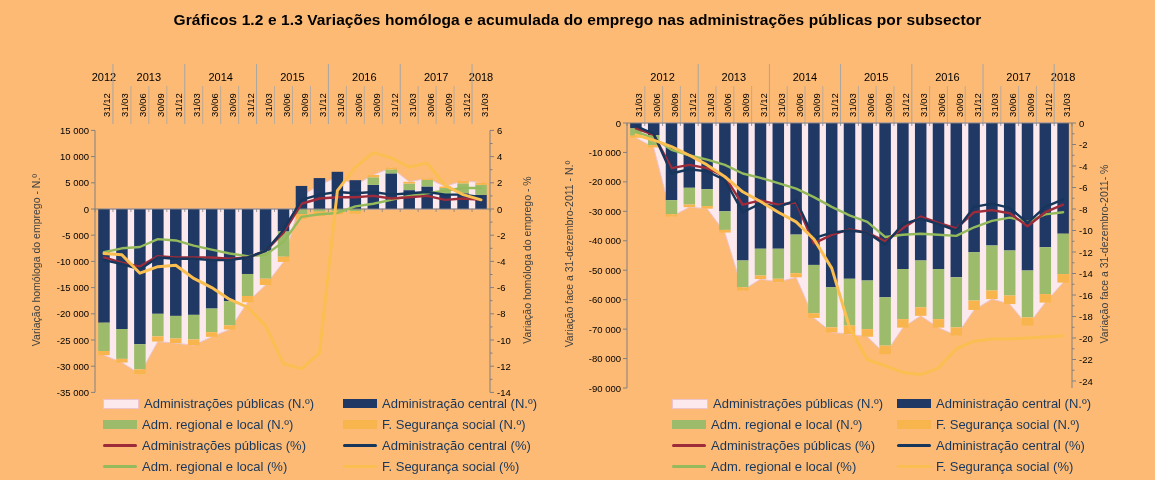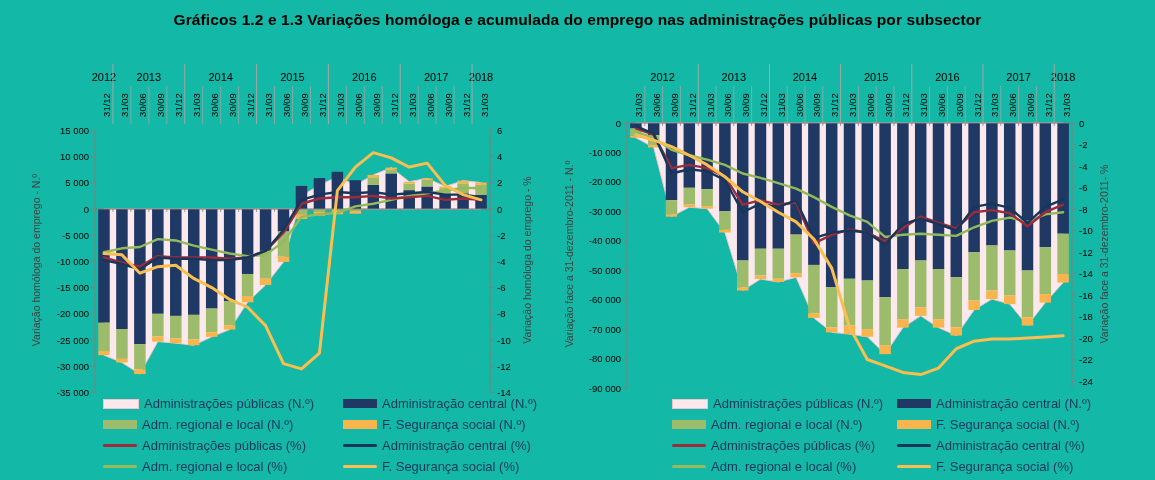--- a/index.html
+++ b/index.html
@@ -1,16 +1,16 @@
 <!DOCTYPE html>
 <html><head>
 <meta charset="utf-8">
 <style>
   html,body{margin:0;padding:0;background:#ffffff;}
-  .page{position:relative;width:1155px;height:480px;background:#14b8a6;
+  .page{position:relative;width:1155px;height:480px;background:#fdba74;
         font-family:"Liberation Sans",sans-serif;overflow:hidden;}
   .title{position:absolute;top:11px;left:0;width:100%;text-align:center;
          font-size:15.5px;font-weight:bold;color:#000;letter-spacing:.1px;}
   #chart-svg{position:absolute;left:0;top:0;}
   .legend{position:absolute;display:flex;}
   .legend .col{display:flex;flex-direction:column;}
   #legend-0{left:103px;top:397px;}
   #legend-0 .col{width:240px;}
   #legend-1{left:672px;top:397px;}
   #legend-1 .col{width:225px;}

